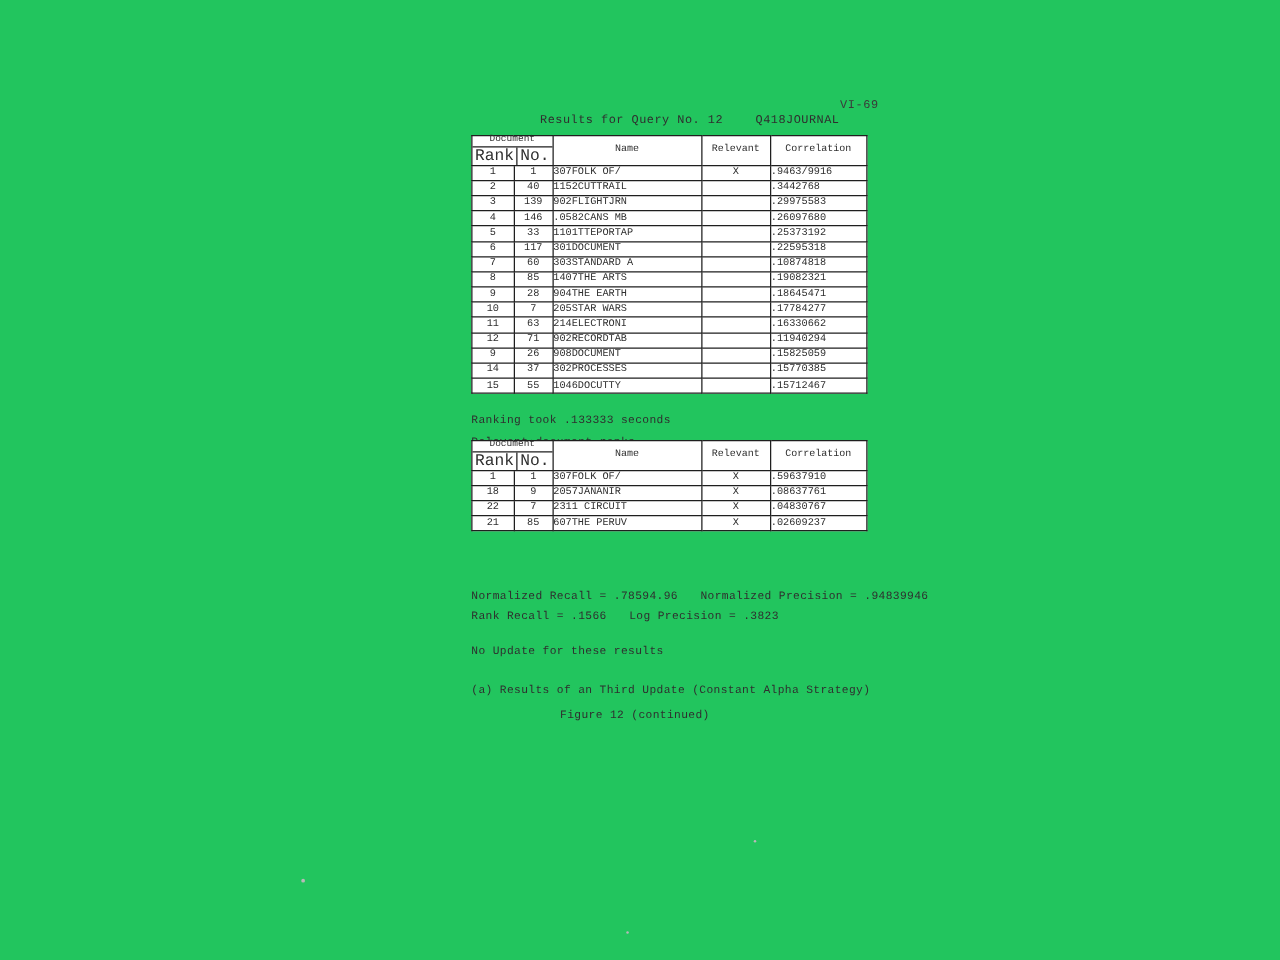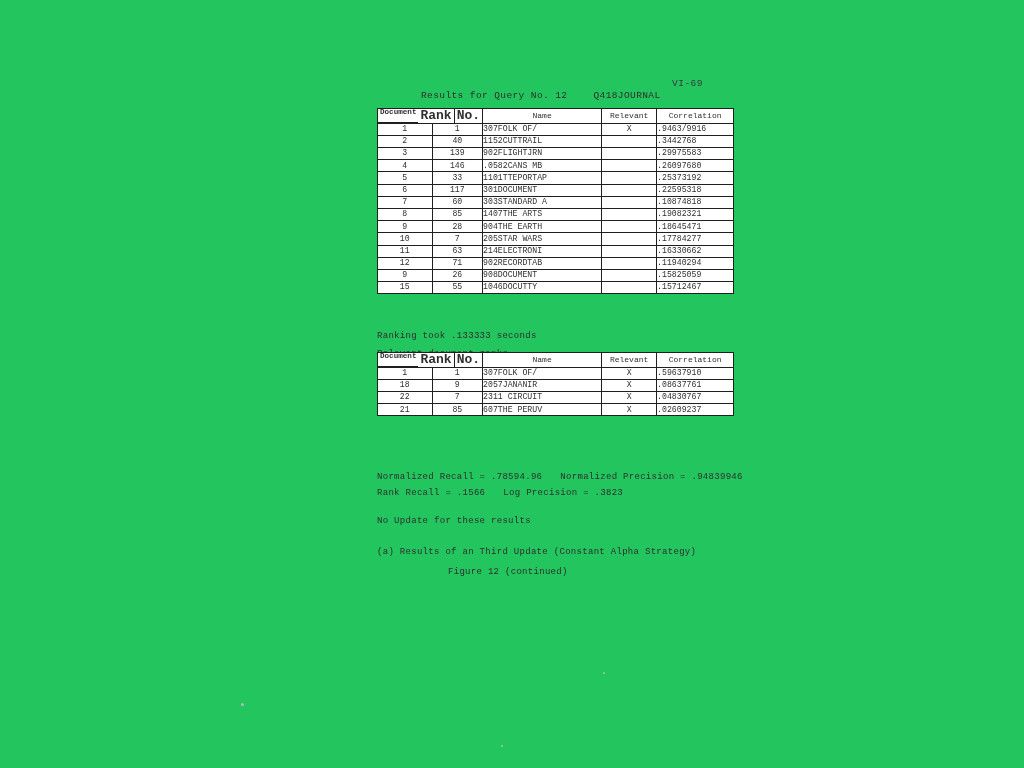--- a/index.html
+++ b/index.html
@@ -28,21 +28,21 @@
     top: 78px;
     left: 672px;
     font-size: 9.5px;
     letter-spacing: 0.5px;
     color: #3a3a3a;
   }
 
   .query-heading {
     position: absolute;
     top: 90px;
-    left: 377px;
+    left: 388px;
     font-size: 9.5px;
     letter-spacing: 0.4px;
     white-space: nowrap;
     color: #2f2f2f;
     padding-left: 44px;
   }
   .query-heading .qname {
     margin-left: 26px;
   }
 
@@ -66,23 +66,22 @@
     text-align: center;
     font-size: 8px;
     padding: 1px 2px;
     vertical-align: middle;
   }
   table.doc-table thead th.split {
     padding: 0;
   }
   .split-inner {
     display: flex;
-    flex-direction: row;
+    flex-direction: column;
     line-height: 1.05;
-    font-weight: bold;
   }
   .split-top {
     border-bottom: 1px solid #1f1f1f;
     padding: 0 2px;
     font-size: 7.6px;
   }
   .split-bot {
     display: flex;
   }
   .split-bot span {
@@ -267,20 +266,27 @@
         <td class="corr">.11940294</td>
       </tr>
       <tr class="body-rowless">
         <td class="rank">9</td>
         <td class="docno">26</td>
         <td class="name">908DOCUMENT</td>
         <td class="rel"></td>
         <td class="corr">.15825059</td>
       </tr>
       <tr class="body-rowless">
+        <td class="rank">14</td>
+        <td class="docno">37</td>
+        <td class="name">302PROCESSES</td>
+        <td class="rel"></td>
+        <td class="corr">.15770385</td>
+      </tr>
+      <tr class="body-rowless">
         <td class="rank">15</td>
         <td class="docno">55</td>
         <td class="name">1046DOCUTTY</td>
         <td class="rel"></td>
         <td class="corr">.15712467</td>
       </tr>
     </tbody>
   </table>
 
   <div class="note" id="ranking-time">Ranking took .133333 seconds</div>

